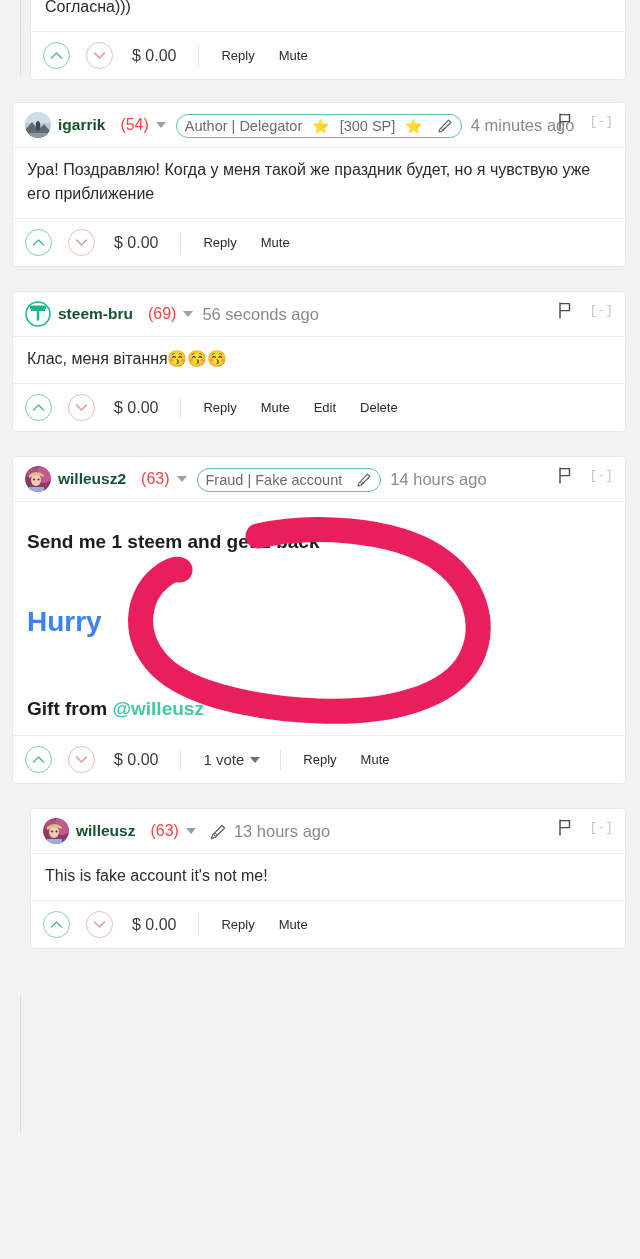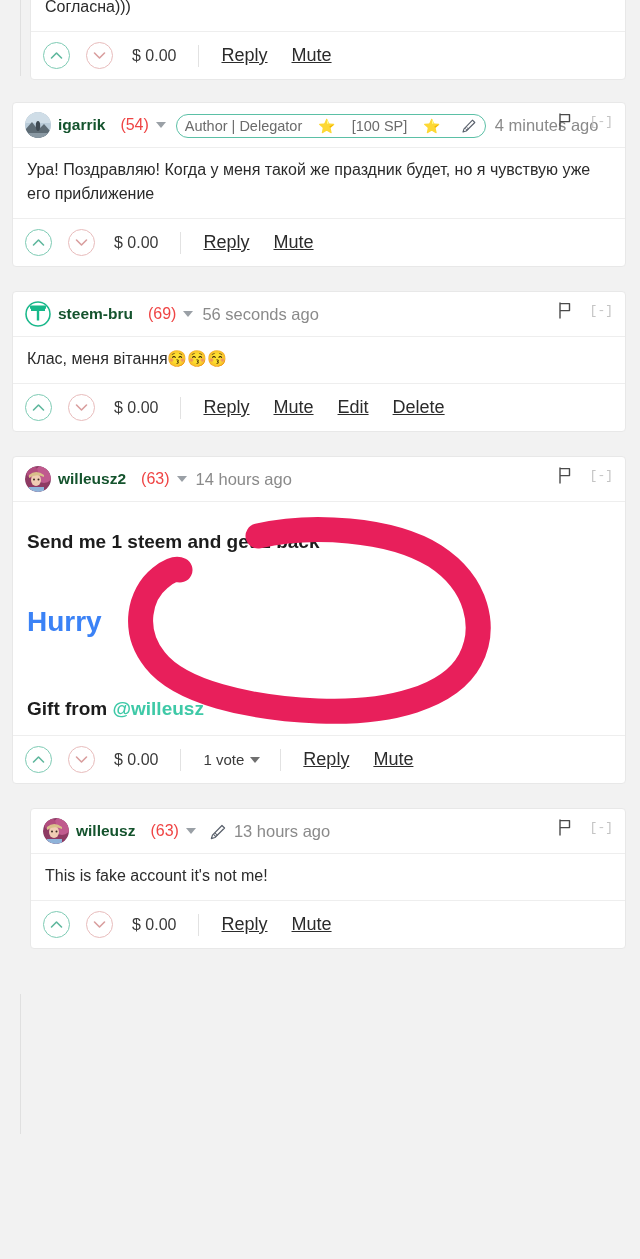--- a/index.html
+++ b/index.html
@@ -84,21 +84,21 @@
     width: 0; height: 0;
     border-left: 5px solid transparent;
     border-right: 5px solid transparent;
     border-top: 6px solid #9aa0a6;
     margin: 10px 0 0 7px;
   }
 
   .badge {
     display: inline-flex;
     align-items: center;
-    gap: 16px;
+    gap: 10px;
     border: 1px solid #5bc0a6;
     border-radius: 12px;
     padding: 1px 8px;
     margin: 2px 0 0 10px;
     font-size: 14.5px;
     color: #6b6b6b;
     line-height: 20px;
     white-space: nowrap;
     background: #fff;
   }
@@ -205,25 +205,24 @@
   }
   .votecount .caret2 {
     display: inline-block;
     width: 0; height: 0;
     border-left: 5px solid transparent;
     border-right: 5px solid transparent;
     border-top: 6px solid #6f6f6f;
     margin-left: 6px;
   }
   .act {
-    font-size: 18px;
+    font-size: 13px;
     color: #2b2b2b;
     margin-right: 16px;
     white-space: nowrap;
-    text-decoration: underline;
   }
 
   
   .annotation {
     position: absolute;
     left: 0; top: 0;
     width: 640px; height: 1259px;
     pointer-events: none;
     z-index: 50;
   }
@@ -275,21 +274,21 @@
           </g>
         </svg>
       </div>
       <span class="uname">igarrik</span>
       <span class="rep">(54)</span>
       <span class="caret"></span>
 
       <span class="badge">
         <span>Author | Delegator</span>
         <span class="star">⭐</span>
-        <span>[100 SP]</span>
+        <span>[300 SP]</span>
         <span class="star">⭐</span>
         <span class="pen">
           <svg width="17" height="17" viewBox="0 0 17 17">
             <path d="M12.5 2.2 L14.8 4.5 L6.2 13 L3 14 L4 10.8 Z" fill="none" stroke="#59606b" stroke-width="1.1" stroke-linejoin="round"></path>
             <path d="M5 10.2 L7.2 12.4 M6.4 9 L8.6 11.2" stroke="#59606b" stroke-width="0.9"></path>
           </svg>
         </span>
       </span>
 
       <span class="ts wrap">4 minutes ago</span>
@@ -395,20 +394,29 @@
             <rect x="4" y="21" width="15" height="6" fill="#8fb3d9"></rect>
             <circle cx="9" cy="13.5" r="1" fill="#3a2a22"></circle>
             <circle cx="13.5" cy="13.5" r="1" fill="#3a2a22"></circle>
           </g>
         </svg>
       </div>
       <span class="uname">willeusz2</span>
       <span class="rep">(63)</span>
       <span class="caret"></span>
 
+      <span class="badge">
+        <span>Fraud | Fake account</span>
+        <span class="pen">
+          <svg width="17" height="17" viewBox="0 0 17 17">
+            <path d="M12.5 2.2 L14.8 4.5 L6.2 13 L3 14 L4 10.8 Z" fill="none" stroke="#59606b" stroke-width="1.1" stroke-linejoin="round"></path>
+            <path d="M5 10.2 L7.2 12.4 M6.4 9 L8.6 11.2" stroke="#59606b" stroke-width="0.9"></path>
+          </svg>
+        </span>
+      </span>
 
       <span class="ts wrap">14 hours ago</span>
 
       <div class="headright">
         <span class="flag-icon">
           <svg width="14" height="17" viewBox="0 0 14 17">
             <path d="M2 1 L2 16" stroke="#4a4a4a" stroke-width="1.4" stroke-linecap="round"></path>
             <path d="M2 1.6 L11.5 1.6 L11.5 8.6 L2 8.6" fill="none" stroke="#4a4a4a" stroke-width="1.4" stroke-linejoin="round"></path>
           </svg>
         </span>

